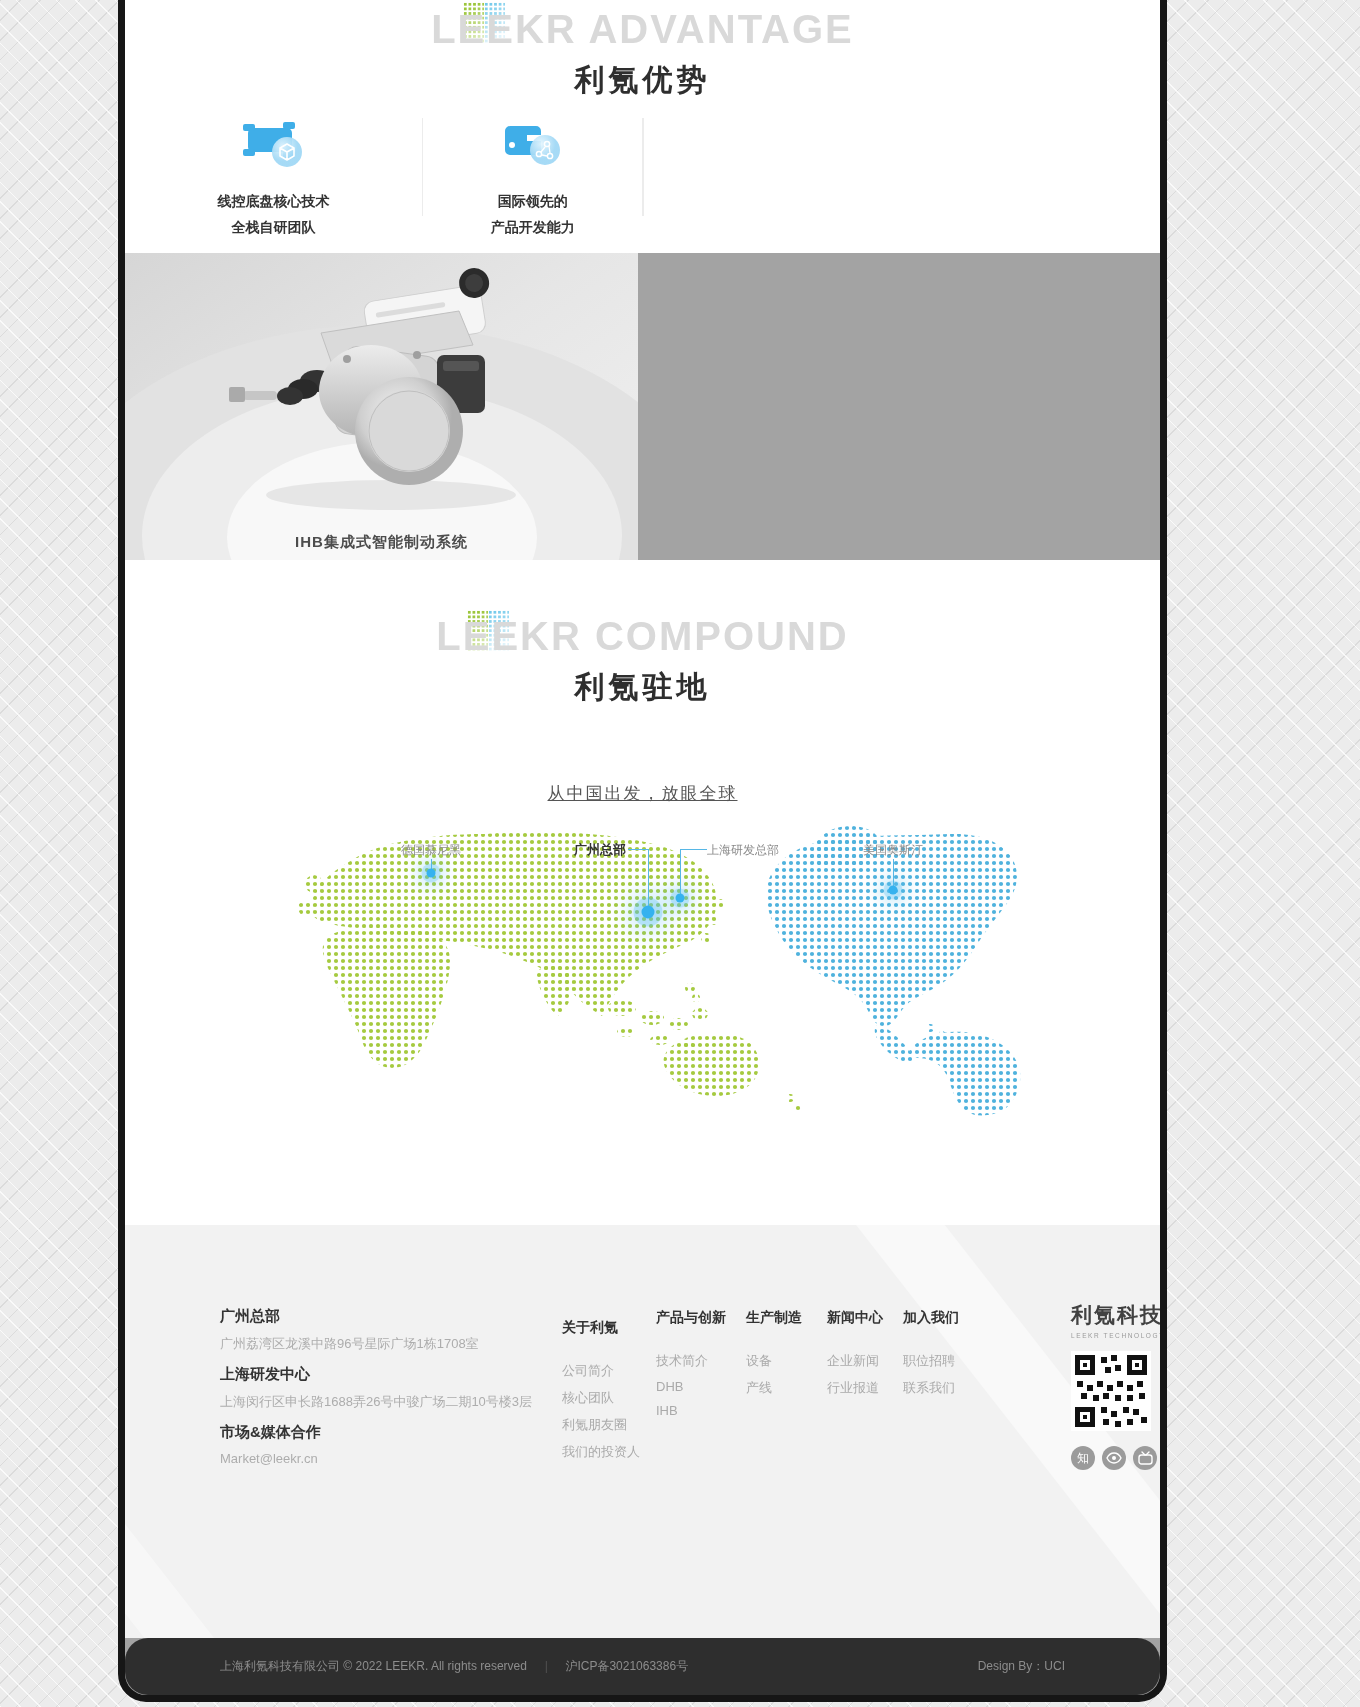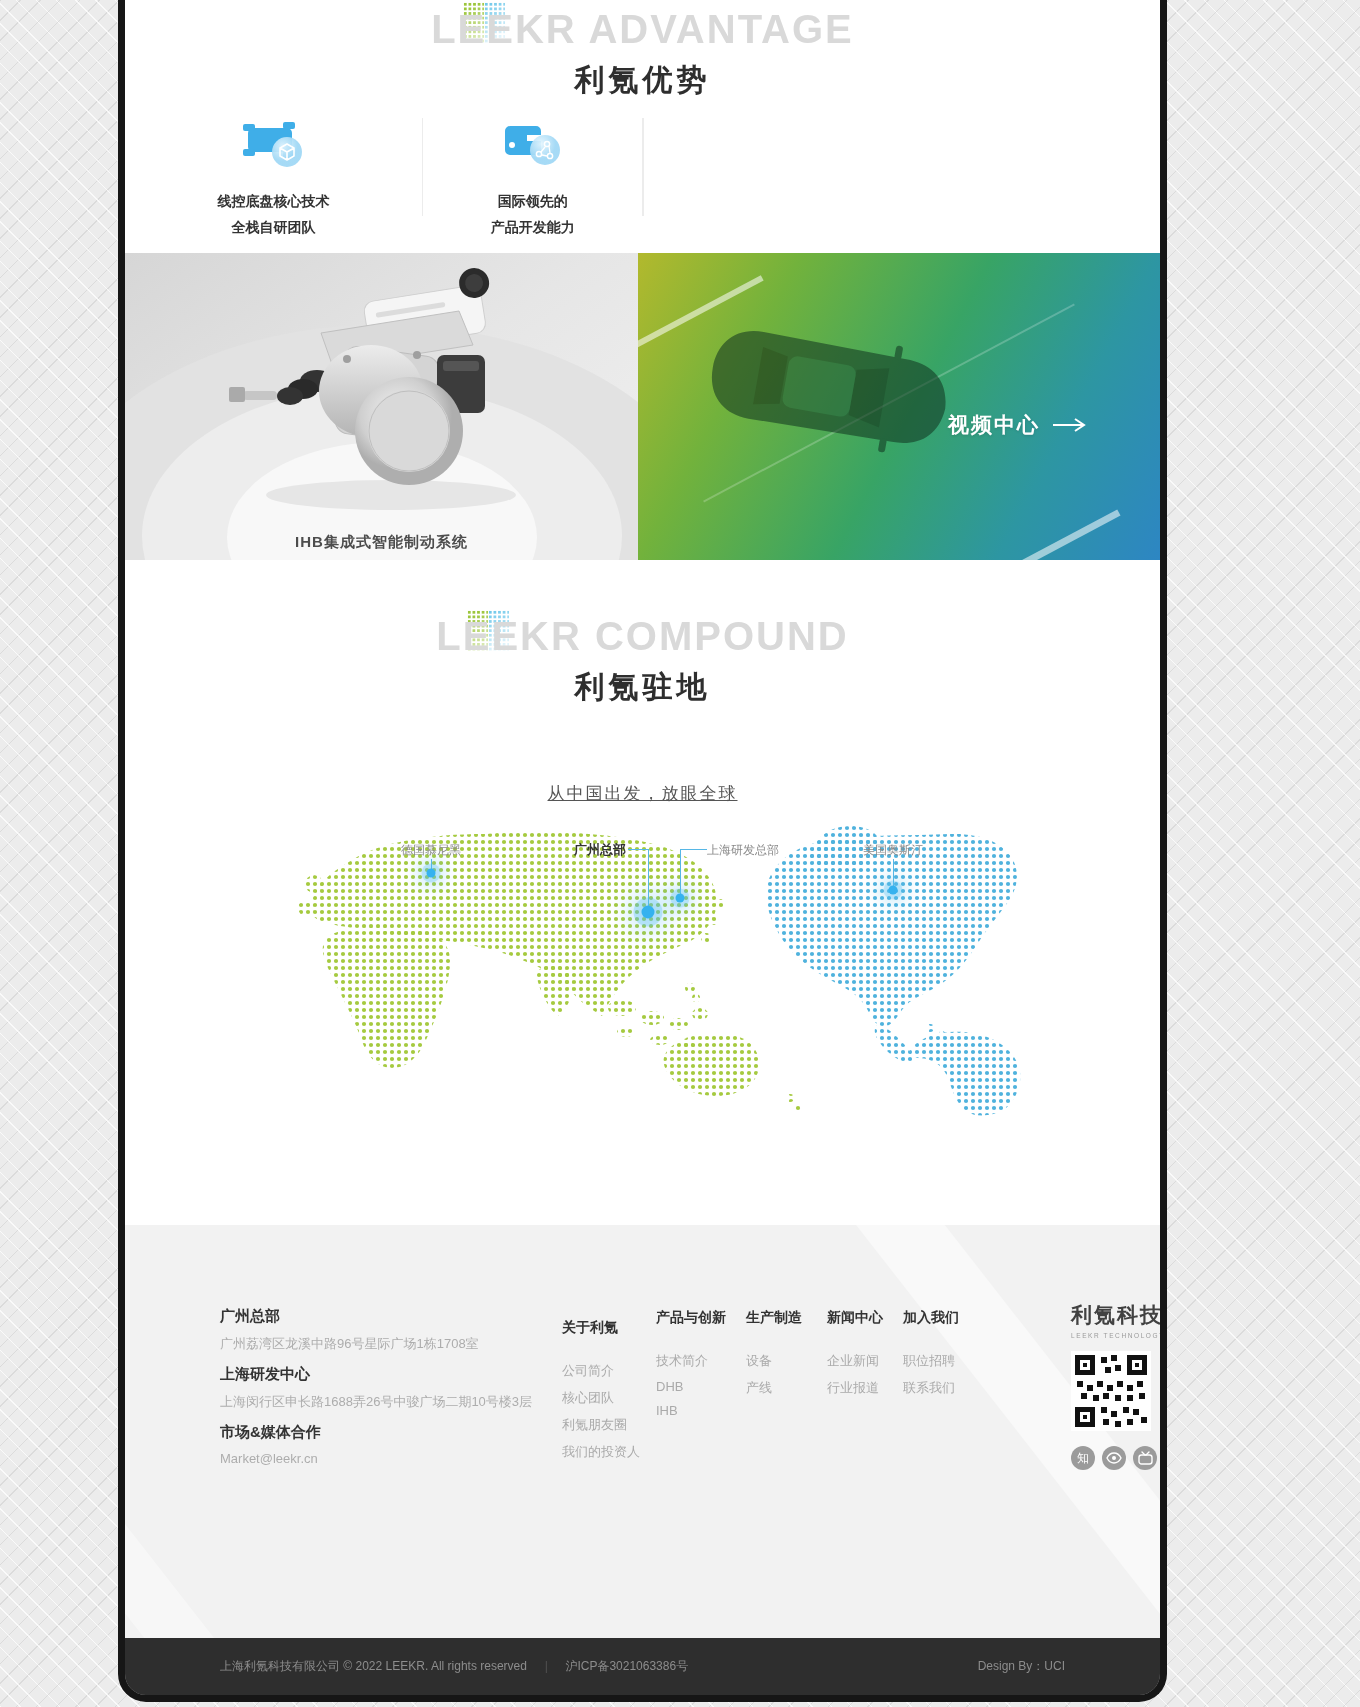--- a/index.html
+++ b/index.html
@@ -85,21 +85,21 @@
   .fcol-link { font-size:13px; color:#aaa; margin-bottom:9px; cursor:pointer; }
   .brand { position:absolute; left:946px; top:76px; width:96px; }
   .logo-zh { font-size:21px; font-weight:800; color:#414141; letter-spacing:2px; }
   .logo-en { font-size:6.5px; color:#9a9a9a; letter-spacing:1.6px; margin-top:3px; }
   .qr { margin-top:12px; display:block; }
   .socials { display:flex; gap:7px; margin-top:11px; }
   .social { width:24px; height:24px; border-radius:50%; background:#9b9b9b; color:#fff;
     display:flex; align-items:center; justify-content:center; font-size:12px; cursor:pointer; }
   
   .sec-bottombar { height:57px; background:#2e2e2e; display:flex; align-items:center;
-    justify-content:space-between; padding:0 95px; font-size:12px; color:#8d8d8d; }
+    justify-content:space-between; padding:0 95px; font-size:12px; color:#8d8d8d;border-radius:23px; }
   .bar-left span { margin-right:10px; }
   .bar-divider { color:#5d5d5d; }
   .icp { cursor:pointer; }
 </style>
 </head>
 <body>
 
 <div class="frame">
 
   <div class="sec-advantage">
@@ -204,44 +204,20 @@
           <circle cx="188" cy="168" r="54" fill="url(#drum)"></circle>
           <circle cx="188" cy="168" r="41" fill="#d9d9d9"></circle>
           <circle cx="188" cy="168" r="40" fill="none" stroke="#bfbfbf"></circle>
           <circle cx="126" cy="96" r="4" fill="#9f9f9f"></circle>
           <circle cx="196" cy="92" r="4" fill="#9f9f9f"></circle>
         </svg>
       </div>
       <div class="product-caption">IHB集成式智能制动系统</div>
     </div>
 
-    <div class="panel-video">
-      <div class="lane l3"></div>
-      <div class="lane l1"></div>
-      <div class="lane l2"></div>
-      <div class="car-art">
-        <svg width="140" height="250" viewBox="0 0 140 250">
-          <path d="M70,8 C100,10 112,30 112,55 L114,200 C114,228 96,244 70,244 C44,244 26,228 26,200 L28,55 C28,30 40,10 70,8 Z" fill="#10331f"></path>
-          <path d="M40,70 L100,70 L93,102 L47,102 Z" fill="#071d10"></path>
-          <rect x="44" y="102" width="52" height="68" rx="9" fill="#1c5434"></rect>
-          <path d="M46,172 L94,172 L99,198 L41,198 Z" fill="#071d10"></path>
-          <rect x="16" y="60" width="14" height="7" rx="3" fill="#10331f"></rect>
-          <rect x="110" y="60" width="14" height="7" rx="3" fill="#10331f"></rect>
-        </svg>
-      </div>
-      <div class="video-cta">
-        <span class="video-label">视频中心</span>
-        <span class="video-arrow">
-          <svg width="36" height="16" viewBox="0 0 36 16">
-              <line x1="1" y1="8" x2="31" y2="8" stroke="#fff" stroke-width="2"></line>
-              <polyline points="23,2 32,8 23,14" fill="none" stroke="#fff" stroke-width="2"></polyline>
-            </svg>
-        </span>
-      </div>
-    </div>
 
   </div>
 
   <div class="sec-compound">
     <div class="heading cmp-heading">
       <span class="deco"></span>
       <div class="title-en">LEEKR COMPOUND</div>
       <div class="title-zh">利氪驻地</div>
     </div>
     <div class="cmp-subtitle">从中国出发，放眼全球</div>

